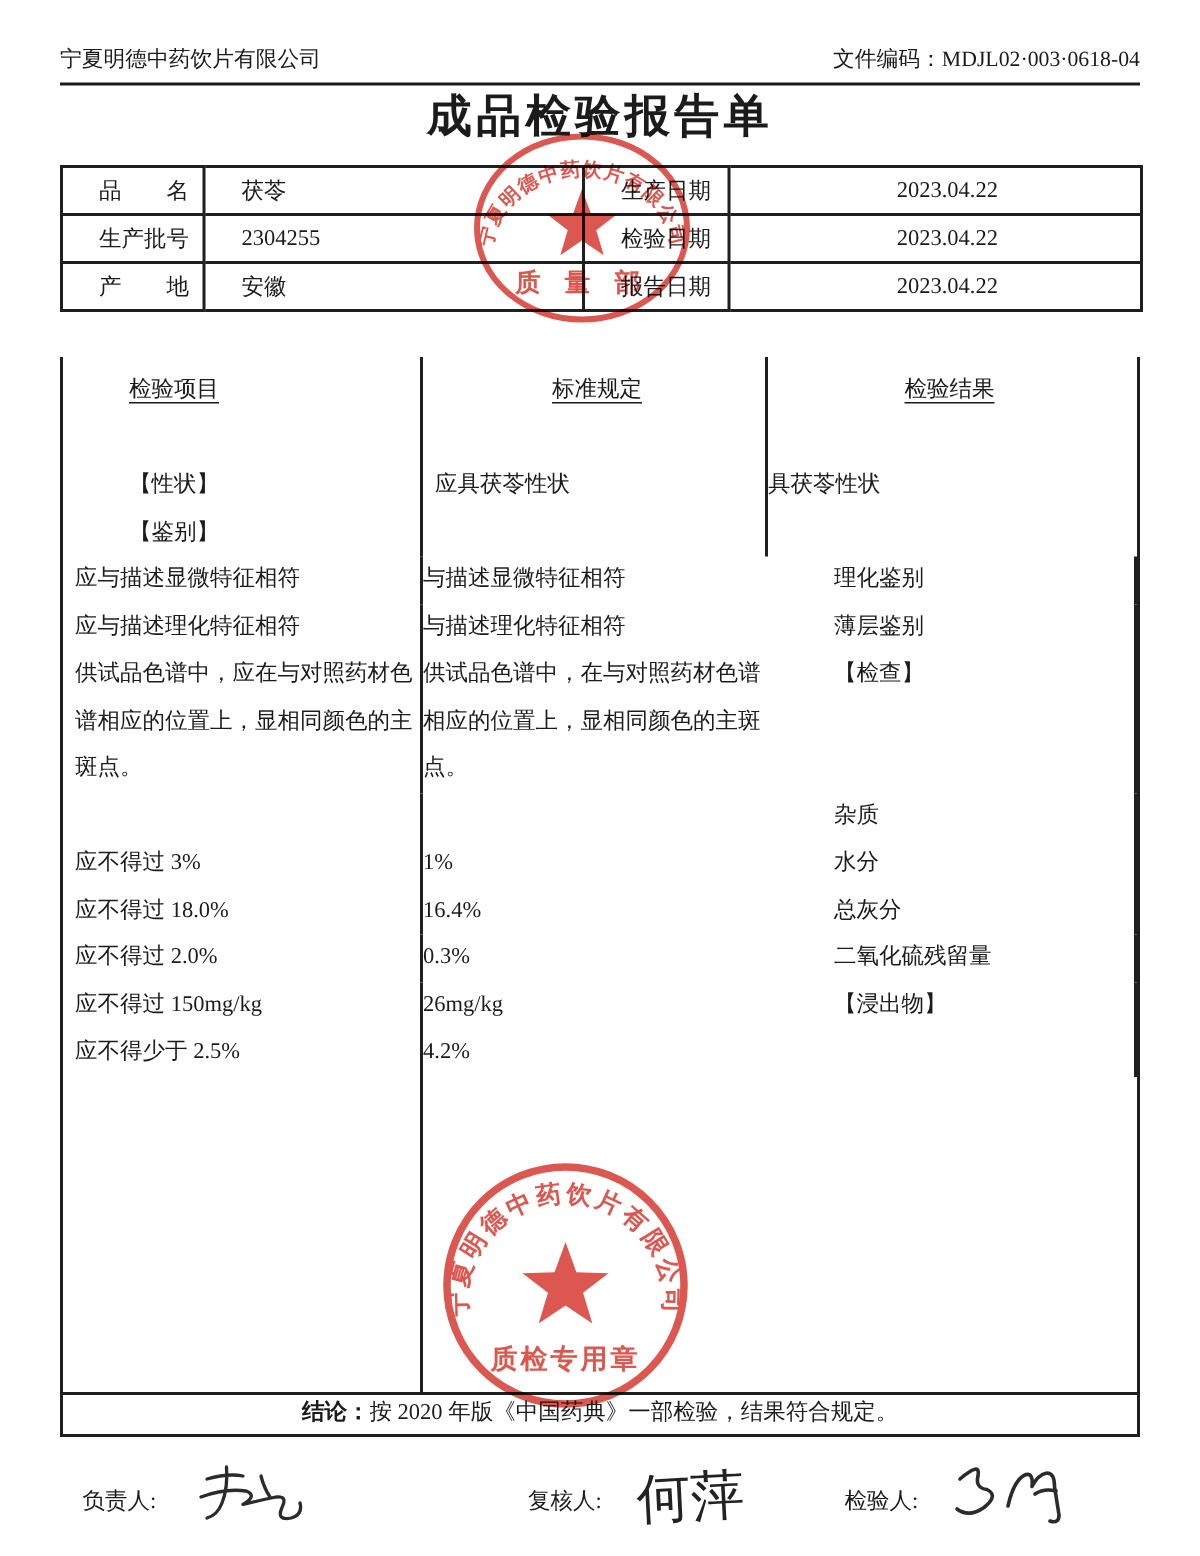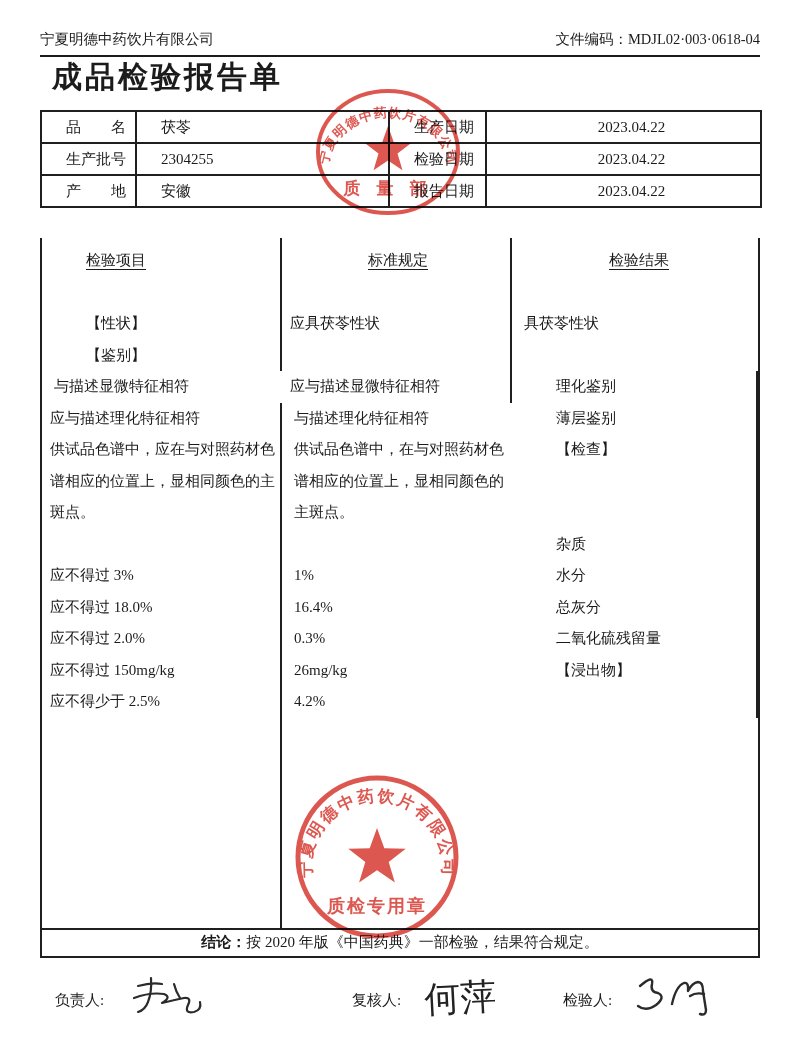--- a/index.html
+++ b/index.html
@@ -4,39 +4,39 @@
 <style>
   * { margin:0; padding:0; box-sizing:border-box; }
   html,body { background:#ffffff; }
   body { width:800px; height:1037px; font-family:"Liberation Serif","DejaVu Serif",serif; color:#1b1b1b; overflow:hidden; }
   .page { position:relative; width:800px; height:929px; background:#fff; }
 
   
   .doc-header { position:absolute; left:40px; top:30px; width:720px; display:flex; justify-content:space-between; align-items:flex-end; font-size:14.5px; padding-bottom:6px; border-bottom:2px solid #1b1b1b; }
 
   
-  .doc-title { position:absolute; left:52px; top:57px; width:720px; font-size:30px; font-weight:bold; letter-spacing:3px; }
+  .doc-title { position:absolute; left:40px; top:57px; width:720px; text-align:center; font-size:30px; font-weight:bold; letter-spacing:3px; }
 
   
   table.info { position:absolute; left:40px; top:110px; width:720px; border-collapse:collapse; table-layout:fixed; font-size:15px; }
   table.info td { border:2px solid #1f1f1f; height:32px; padding:0 8px 0 24px; white-space:nowrap; overflow:hidden; }
   td.w-label  { width:95px;  }
   td.w-value  { width:253px; }
   td.w-label2 { width:97px;  }
   td.w-value2 { width:275px;text-align:center; }
 
   
   .main-grid { position:absolute; left:40px; top:238px; width:720px; height:720px;
     border:2px solid #1f1f1f; border-top:none;
     display:grid; grid-template-columns:240px 230px 246px;
     grid-template-rows:70px repeat(4,31.5px) auto repeat(6,31.5px) 1fr 28px;
     font-size:15px; }
   .main-grid .cA { border-right:2px solid #1f1f1f; padding-left:12px;margin-left:32px; }
   .main-grid .cB { border-right:2px solid #1f1f1f; padding:0 4px 0 8px; }
-  .main-grid .cC { padding:0 4px 0 12px; }
+  .main-grid .cC { padding:0 4px 0 0; }
   .main-grid .cell { line-height:31.5px; }
   .main-grid .hdr { line-height:24px; padding-top:10px; }
   .main-grid .hdr span { text-decoration:underline; text-underline-offset:4px; }
   .main-grid .hdr.cB, .main-grid .hdr.cC { text-align:center; }
   .conclusion-row { grid-column:1 / -1; border-top:2px solid #1f1f1f; text-align:center; line-height:25px; font-size:15px; }
   .conclusion-row b { font-weight:bold; }
 
   
   .stamp { position:absolute; mix-blend-mode:multiply; opacity:.9; pointer-events:none; }
   .stamp-oval  { left:313px; top:86px;  width:150px; height:132px; z-index:5; }
@@ -92,22 +92,22 @@
     <div class="cell cC hdr"><span>检验结果</span></div>
 
     <div class="cell cA">【性状】</div>
     <div class="cell cB">应具茯苓性状</div>
     <div class="cell cC">具茯苓性状</div>
 
     <div class="cell cA">【鉴别】</div>
     <div class="cell cB"></div>
     <div class="cell cC"></div>
 
+    <div class="cell cB">应与描述显微特征相符</div>
     <div class="cell cC">与描述显微特征相符</div>
-    <div class="cell cB">应与描述显微特征相符</div>
 
     <div class="cell cA">理化鉴别</div>
     <div class="cell cB">应与描述理化特征相符</div>
     <div class="cell cC">与描述理化特征相符</div>
 
     <div class="cell cA">薄层鉴别</div>
     <div class="cell cB">供试品色谱中，应在与对照药材色谱相应的位置上，显相同颜色的主斑点。</div>
     <div class="cell cC">供试品色谱中，在与对照药材色谱相应的位置上，显相同颜色的主斑点。</div>
 
     <div class="cell cA">【检查】</div>

